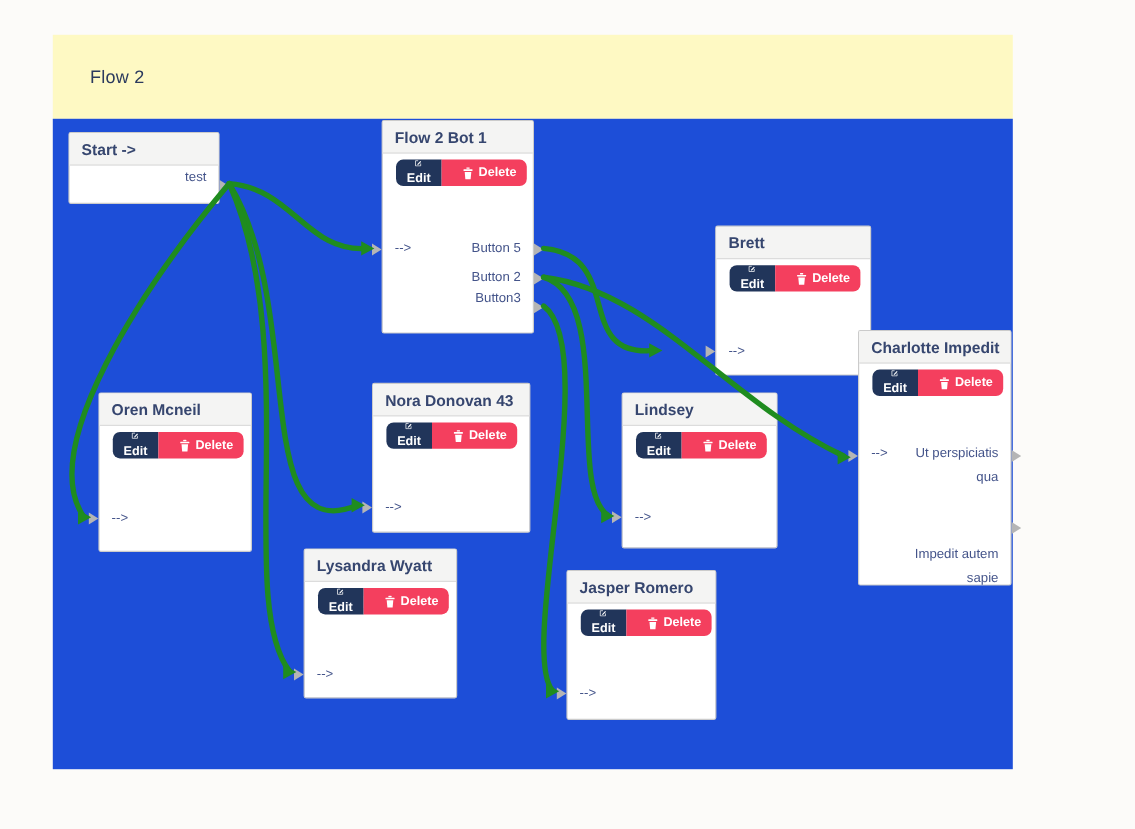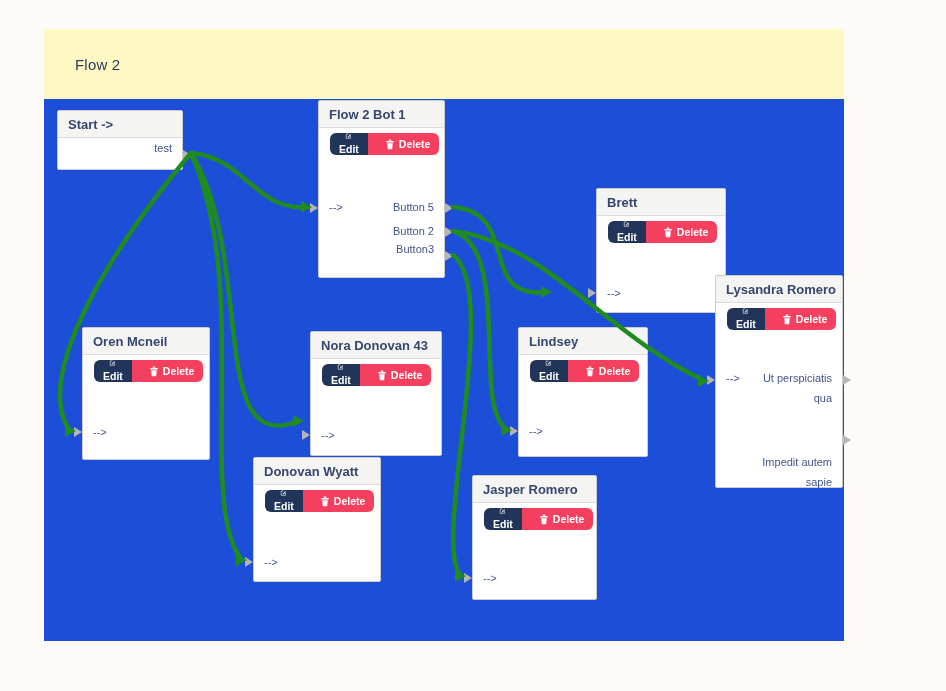--- a/index.html
+++ b/index.html
@@ -130,21 +130,21 @@
         </svg>
         <span>Delete</span>
       </button>
     </div>
   <div class="row" style="top: 94px; min-height: 20px;">
         <span class="in-label">--&gt;</span>
       </div>
       <span class="port in" style="top: 99px;"></span>
     </div>
     <div class="node" style="left: 671px; top: 176px; width: 128px; height: 213px;">
-    <div class="hdr">Lysandra Romero</div>
+    <div class="hdr">Charlotte Impedit</div>
     <div class="btnrow">
       <button class="btn edit" style="background: rgb(33, 53, 90);">
         <svg width="11" height="11" viewBox="0 0 16 16">
           <path d="M13.5 8.5 V14 H2 V2.5 H8" fill="none" stroke="#fff" stroke-width="1.6"></path>
           <path d="M6.5 9.8 L12.8 3.2 L14.6 5 L8.3 11.5 L6 12 Z" fill="#fff"></path>
         </svg>
         <span>Edit</span>
       </button>
       <button class="btn delete" style="background: rgb(244, 63, 94);">
         <svg width="10" height="11" viewBox="0 0 14 16">
@@ -183,21 +183,21 @@
           <path d="M3 6.2 H11 L10.2 15 H3.8 Z" fill="#fff"></path>
         </svg>
         <span>Delete</span>
       </button>
     </div>
   <div class="row" style="top: 94px; min-height: 20px;">
         <span class="in-label">--&gt;</span>
       </div>
       <span class="port in" style="top: 99px;"></span>
     </div>
-    <div class="node" style="left: 266px; top: 232px; width: 132px; height: 125px;">
+    <div class="node" style="left: 266px; top: 220px; width: 132px; height: 125px;">
     <div class="hdr">Nora Donovan 43</div>
     <div class="btnrow">
       <button class="btn edit" style="background: rgb(33, 53, 90);">
         <svg width="11" height="11" viewBox="0 0 16 16">
           <path d="M13.5 8.5 V14 H2 V2.5 H8" fill="none" stroke="#fff" stroke-width="1.6"></path>
           <path d="M6.5 9.8 L12.8 3.2 L14.6 5 L8.3 11.5 L6 12 Z" fill="#fff"></path>
         </svg>
         <span>Edit</span>
       </button>
       <button class="btn delete" style="background: rgb(244, 63, 94);">
@@ -232,21 +232,21 @@
         </svg>
         <span>Delete</span>
       </button>
     </div>
   <div class="row" style="top: 93px; min-height: 20px;">
         <span class="in-label">--&gt;</span>
       </div>
       <span class="port in" style="top: 98px;"></span>
     </div>
     <div class="node" style="left: 209px; top: 358px; width: 128px; height: 125px;">
-    <div class="hdr">Donovan Wyatt</div>
+    <div class="hdr">Lysandra Wyatt</div>
     <div class="btnrow">
       <button class="btn edit" style="background: rgb(33, 53, 90);">
         <svg width="11" height="11" viewBox="0 0 16 16">
           <path d="M13.5 8.5 V14 H2 V2.5 H8" fill="none" stroke="#fff" stroke-width="1.6"></path>
           <path d="M6.5 9.8 L12.8 3.2 L14.6 5 L8.3 11.5 L6 12 Z" fill="#fff"></path>
         </svg>
         <span>Edit</span>
       </button>
       <button class="btn delete" style="background: rgb(244, 63, 94);">
         <svg width="10" height="11" viewBox="0 0 14 16">

